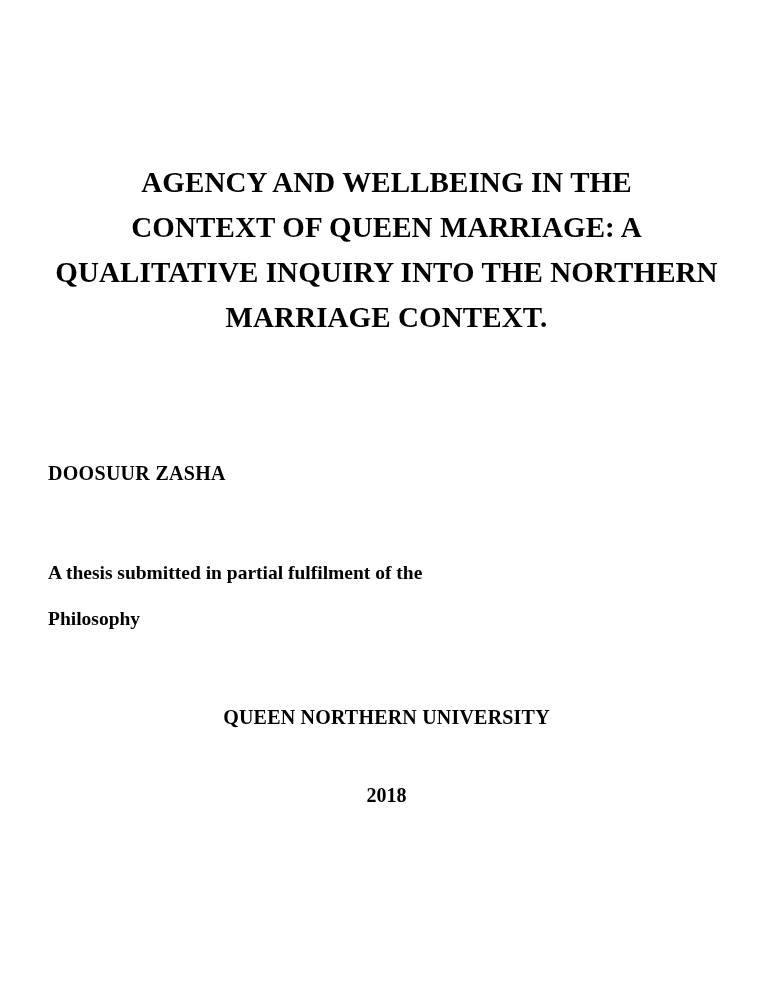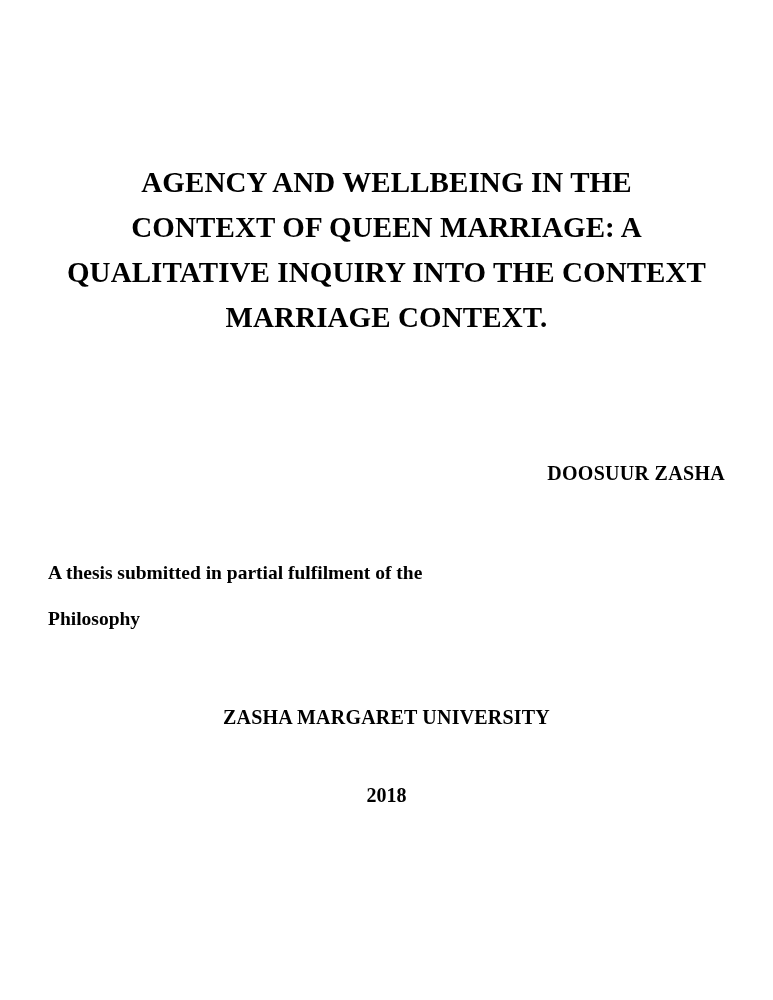--- a/index.html
+++ b/index.html
@@ -28,21 +28,21 @@
   }
   .title-line {
     font-size: 29px;
     font-weight: bold;
     line-height: 45px;
     letter-spacing: 0.1px;
     white-space: nowrap;
   }
   .author-block {
     margin-top: 118px;
-    text-align: right;
+    text-align: left;
   }
   .author-name {
     font-size: 20px;
     font-weight: bold;
     line-height: 30px;
     letter-spacing: 0.3px;
   }
   .statement-block {
     margin-top: 62px;
     text-align: left;
@@ -71,31 +71,31 @@
   }
 </style>
 </head>
 <body>
 
 <div class="page">
 
   <div class="title-block">
     <div class="title-line">AGENCY AND WELLBEING IN THE</div>
     <div class="title-line">CONTEXT OF QUEEN MARRIAGE: A</div>
-    <div class="title-line">QUALITATIVE INQUIRY INTO THE CONTEXT</div>
+    <div class="title-line">QUALITATIVE INQUIRY INTO THE NORTHERN</div>
     <div class="title-line">MARRIAGE CONTEXT.</div>
   </div>
 
   <div class="author-block">
     <div class="author-name">DOOSUUR ZASHA</div>
   </div>
 
   <div class="statement-block">
     <div class="statement-line">A thesis submitted in partial fulfilment of the</div>
     <div class="statement-line">Philosophy</div>
   </div>
 
   <div class="institution-block">
-    <div class="institution-name">ZASHA MARGARET UNIVERSITY</div>
+    <div class="institution-name">QUEEN NORTHERN UNIVERSITY</div>
     <div class="year">2018</div>
   </div>
 
 </div>
 
 </body></html>

